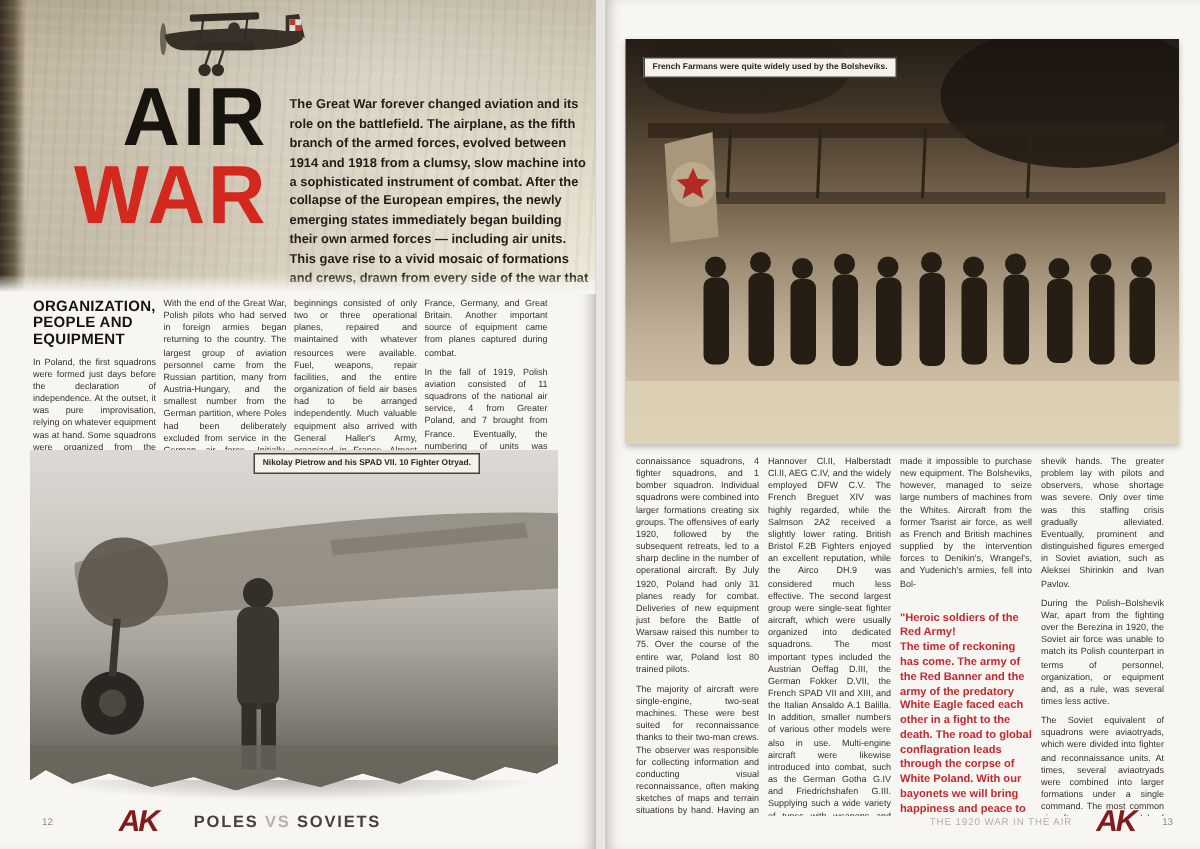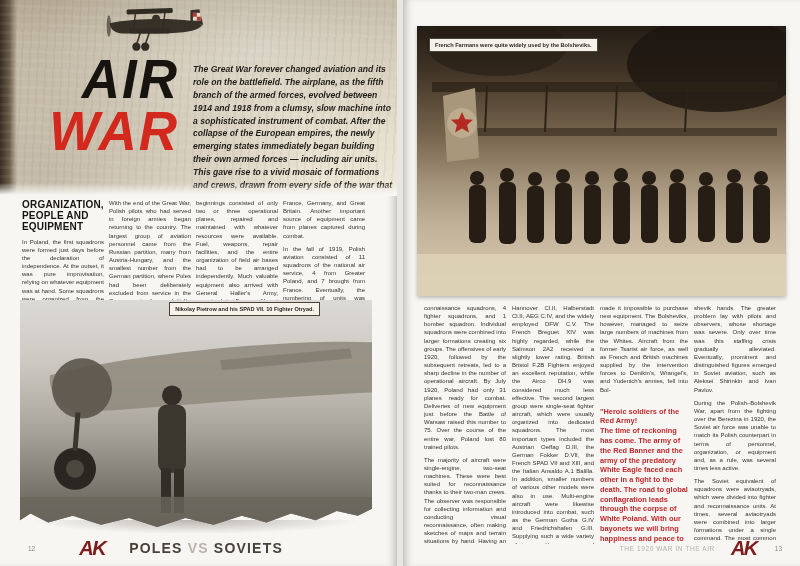--- a/index.html
+++ b/index.html
@@ -9,21 +9,21 @@
   .page { position:absolute; top:0; height:566px; width:397px; background:#f7f6f3; }
   .page-left  { left:0;  box-shadow: inset -7px 0 9px -5px rgba(60,50,40,.35); }
   .page-right { left:403px; box-shadow: inset 7px 0 9px -5px rgba(60,50,40,.35); }
 
   
   .hero { position:absolute; top:0; left:0; width:397px; height:196px;
     background:
       radial-gradient(ellipse at 65% 25%, rgba(255,255,255,.30), transparent 60%),
       radial-gradient(ellipse at 10% 90%, rgba(90,70,50,.25), transparent 55%),
       linear-gradient(175deg,#b3a892 0%, #c8bfab 28%, #d8d0bd 52%, #e5decd 74%, #efe9da 100%);
-    overflow:hidden;font-style:italic; }
+    overflow:hidden; }
   .hero::before { content:""; position:absolute; left:0; top:0; width:17px; height:100%;
     background:linear-gradient(90deg,#352c22 0%, #6a5c48 55%, rgba(106,92,72,0) 100%); }
   .hero::after { content:""; position:absolute; inset:0;
     background:repeating-linear-gradient(93deg, rgba(100,85,60,.06) 0 2px, transparent 2px 8px),
                repeating-linear-gradient(2deg, rgba(255,255,255,.05) 0 3px, transparent 3px 9px); }
   .hero-fade { position:absolute; left:0; bottom:-1px; width:100%; height:14px;
     background:linear-gradient(180deg, rgba(247,246,243,0), #f7f6f3 85%); z-index:3; }
 
   .biplane { position:absolute; left:100px; top:5px; width:118px; height:52px; z-index:2; opacity:.92; }
 
@@ -66,21 +66,21 @@
   .caption-right { top:12px; left:12px; }
 
   
   .footer { position:absolute; bottom:8px; display:flex; align-items:center; z-index:5; }
   .footer-left { left:28px; }
   .footer-right { right:18px; }
   .pagenum { font-size:6.5px; color:#8d897f; }
   .ak-logo { font-size:20px; font-weight:bold; font-style:italic; color:#7f1d1d;
     letter-spacing:-1.5px; line-height:1; }
   .footer-left .ak-logo { margin-left:44px; }
-  .series { margin-left:24px; font-size:14px; font-weight:bold; letter-spacing:1.2px; color:#45423a; }
+  .series { margin-left:24px; font-size:11px; font-weight:bold; letter-spacing:1.2px; color:#45423a; }
   .series .vs { color:#b7b3ab; }
   .footer-right .runhead { font-size:6.5px; color:#b3afa8; letter-spacing:.6px; margin-right:16px; }
   .footer-right .pagenum { margin-left:18px; }
 
   .photo-shadow { position:absolute; left:30px; top:520px; width:330px; height:14px;
     background:radial-gradient(ellipse at 50% 0, rgba(70,60,50,.35), transparent 70%); z-index:1; }
 </style>
 </head>
 <body>
 

